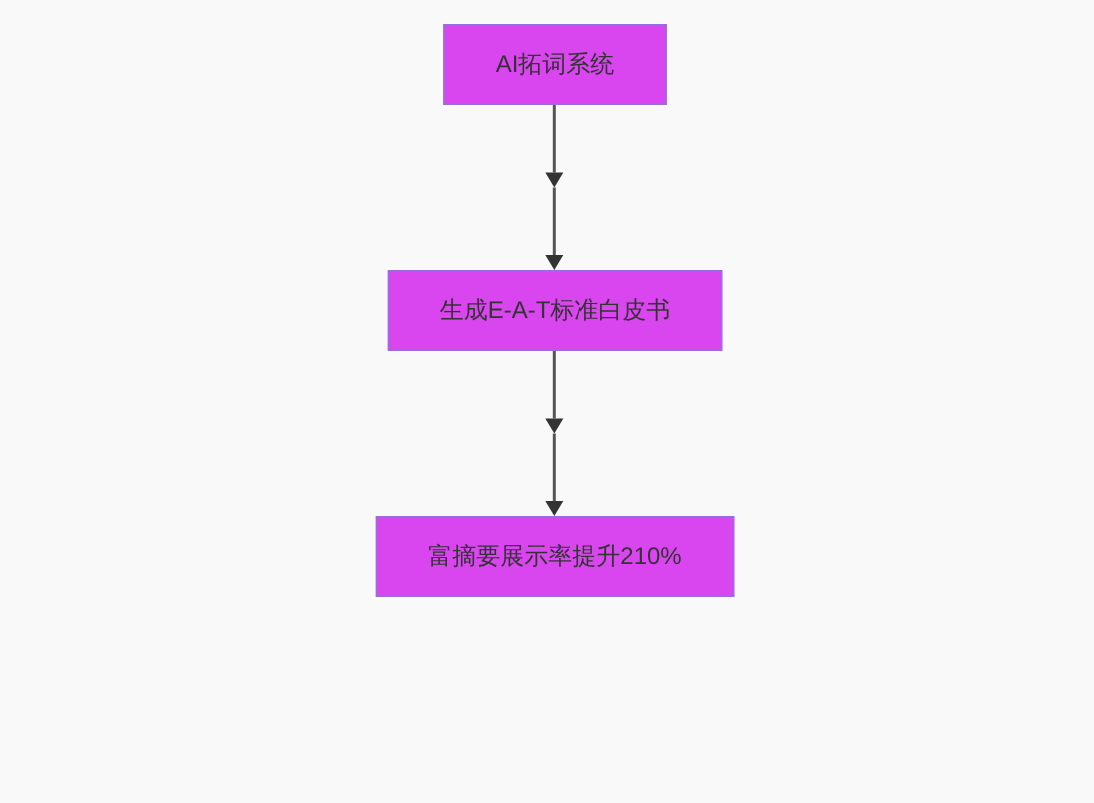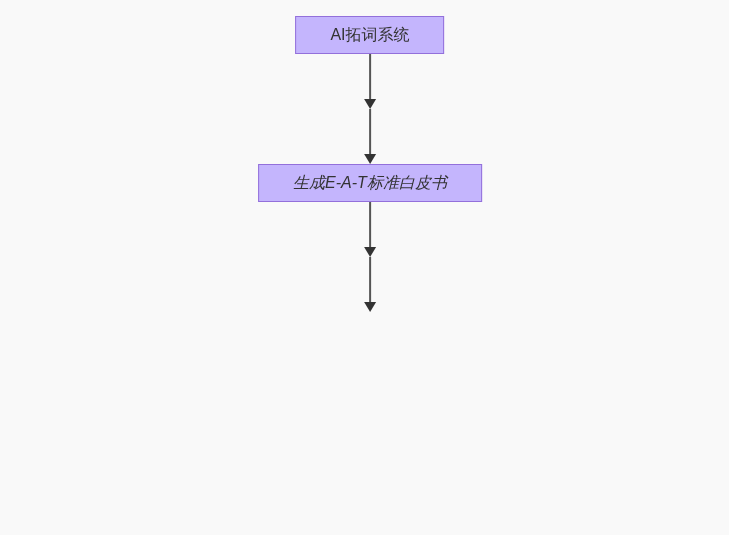--- a/index.html
+++ b/index.html
@@ -18,35 +18,35 @@
     position: absolute;
     left: 370px;
     top: 16px;
     transform: translateX(-50%);
     display: flex;
     flex-direction: column;
     align-items: center;
   }
   .node {
     box-sizing: border-box;
-    height: 38px;
-    background: #c4b5fd;
+    height: 54px;
+    background: #d946ef;
     border: 1.5px solid #9370DB;
     display: flex;
     align-items: center;
     justify-content: center;
     padding: 0 34px;
     font-size: 16px;
     color: #333333;
     white-space: nowrap;
     text-align: center;
   }
   .node.n1 { min-width: 146px; }
   .node.n2 { min-width: 194px; }
-  .node.n3 { min-width: 220px; font-style: italic; }
+  .node.n3 { min-width: 220px; }
   .node.n4 { min-width: 214px; }
   .node.n5 { min-width: 236px; }
   .edge {
     height: 55px;
     width: 14px;
     display: flex;
     flex-direction: column;
     align-items: center;
   }
   .edge .line {
@@ -90,14 +90,17 @@
     <div class="line"></div>
     <div class="head"></div>
   </div>
 
 
   <div class="edge">
     <div class="line"></div>
     <div class="head"></div>
   </div>
 
+  <div class="node n5">
+    <span>富摘要展示率提升210%</span>
+  </div>
 
 </div>
 
 </body></html>

